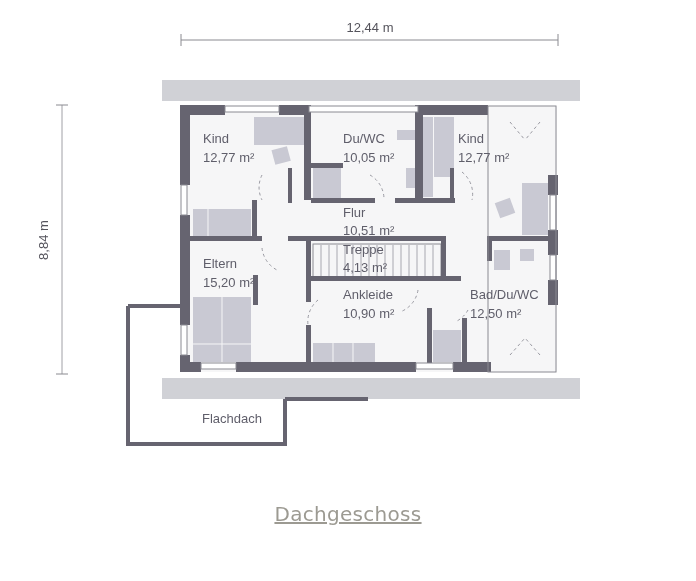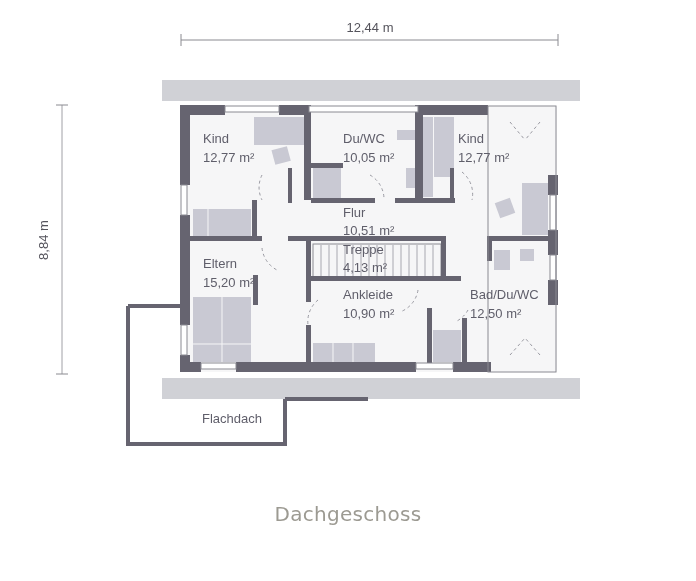--- a/index.html
+++ b/index.html
@@ -3,21 +3,21 @@
   <meta charset="utf-8">
   <style>
     html, body { margin: 0; padding: 0; background: #ffffff; }
     body { width: 696px; height: 581px; position: relative; overflow: hidden;
            font-family: "Liberation Sans", "DejaVu Sans", sans-serif; }
     #plan { position: absolute; left: 0; top: 0; }
     .lbl { font-family: "Liberation Sans", sans-serif; font-size: 13px; fill: #5f5e6a; }
     .dim { font-family: "Liberation Sans", sans-serif; font-size: 13px; fill: #55545c; }
     .title { position: absolute; left: 0; width: 696px; top: 502px; text-align: center;
              font-family: "DejaVu Sans", sans-serif; font-size: 20px; color: #9c9a92;
-             letter-spacing: 0.3px; }
+             letter-spacing: 0.3px; text-decoration: underline; }
   </style>
 </head>
 <body>
 
 <svg id="plan" width="696" height="581" viewBox="0 0 696 581">
 
   <g>
     <line x1="181" y1="40" x2="558" y2="40" stroke="#8a8a90" stroke-width="1"></line>
     <line x1="181" y1="34" x2="181" y2="46" stroke="#8a8a90" stroke-width="1"></line>
     <line x1="558" y1="34" x2="558" y2="46" stroke="#8a8a90" stroke-width="1"></line>

